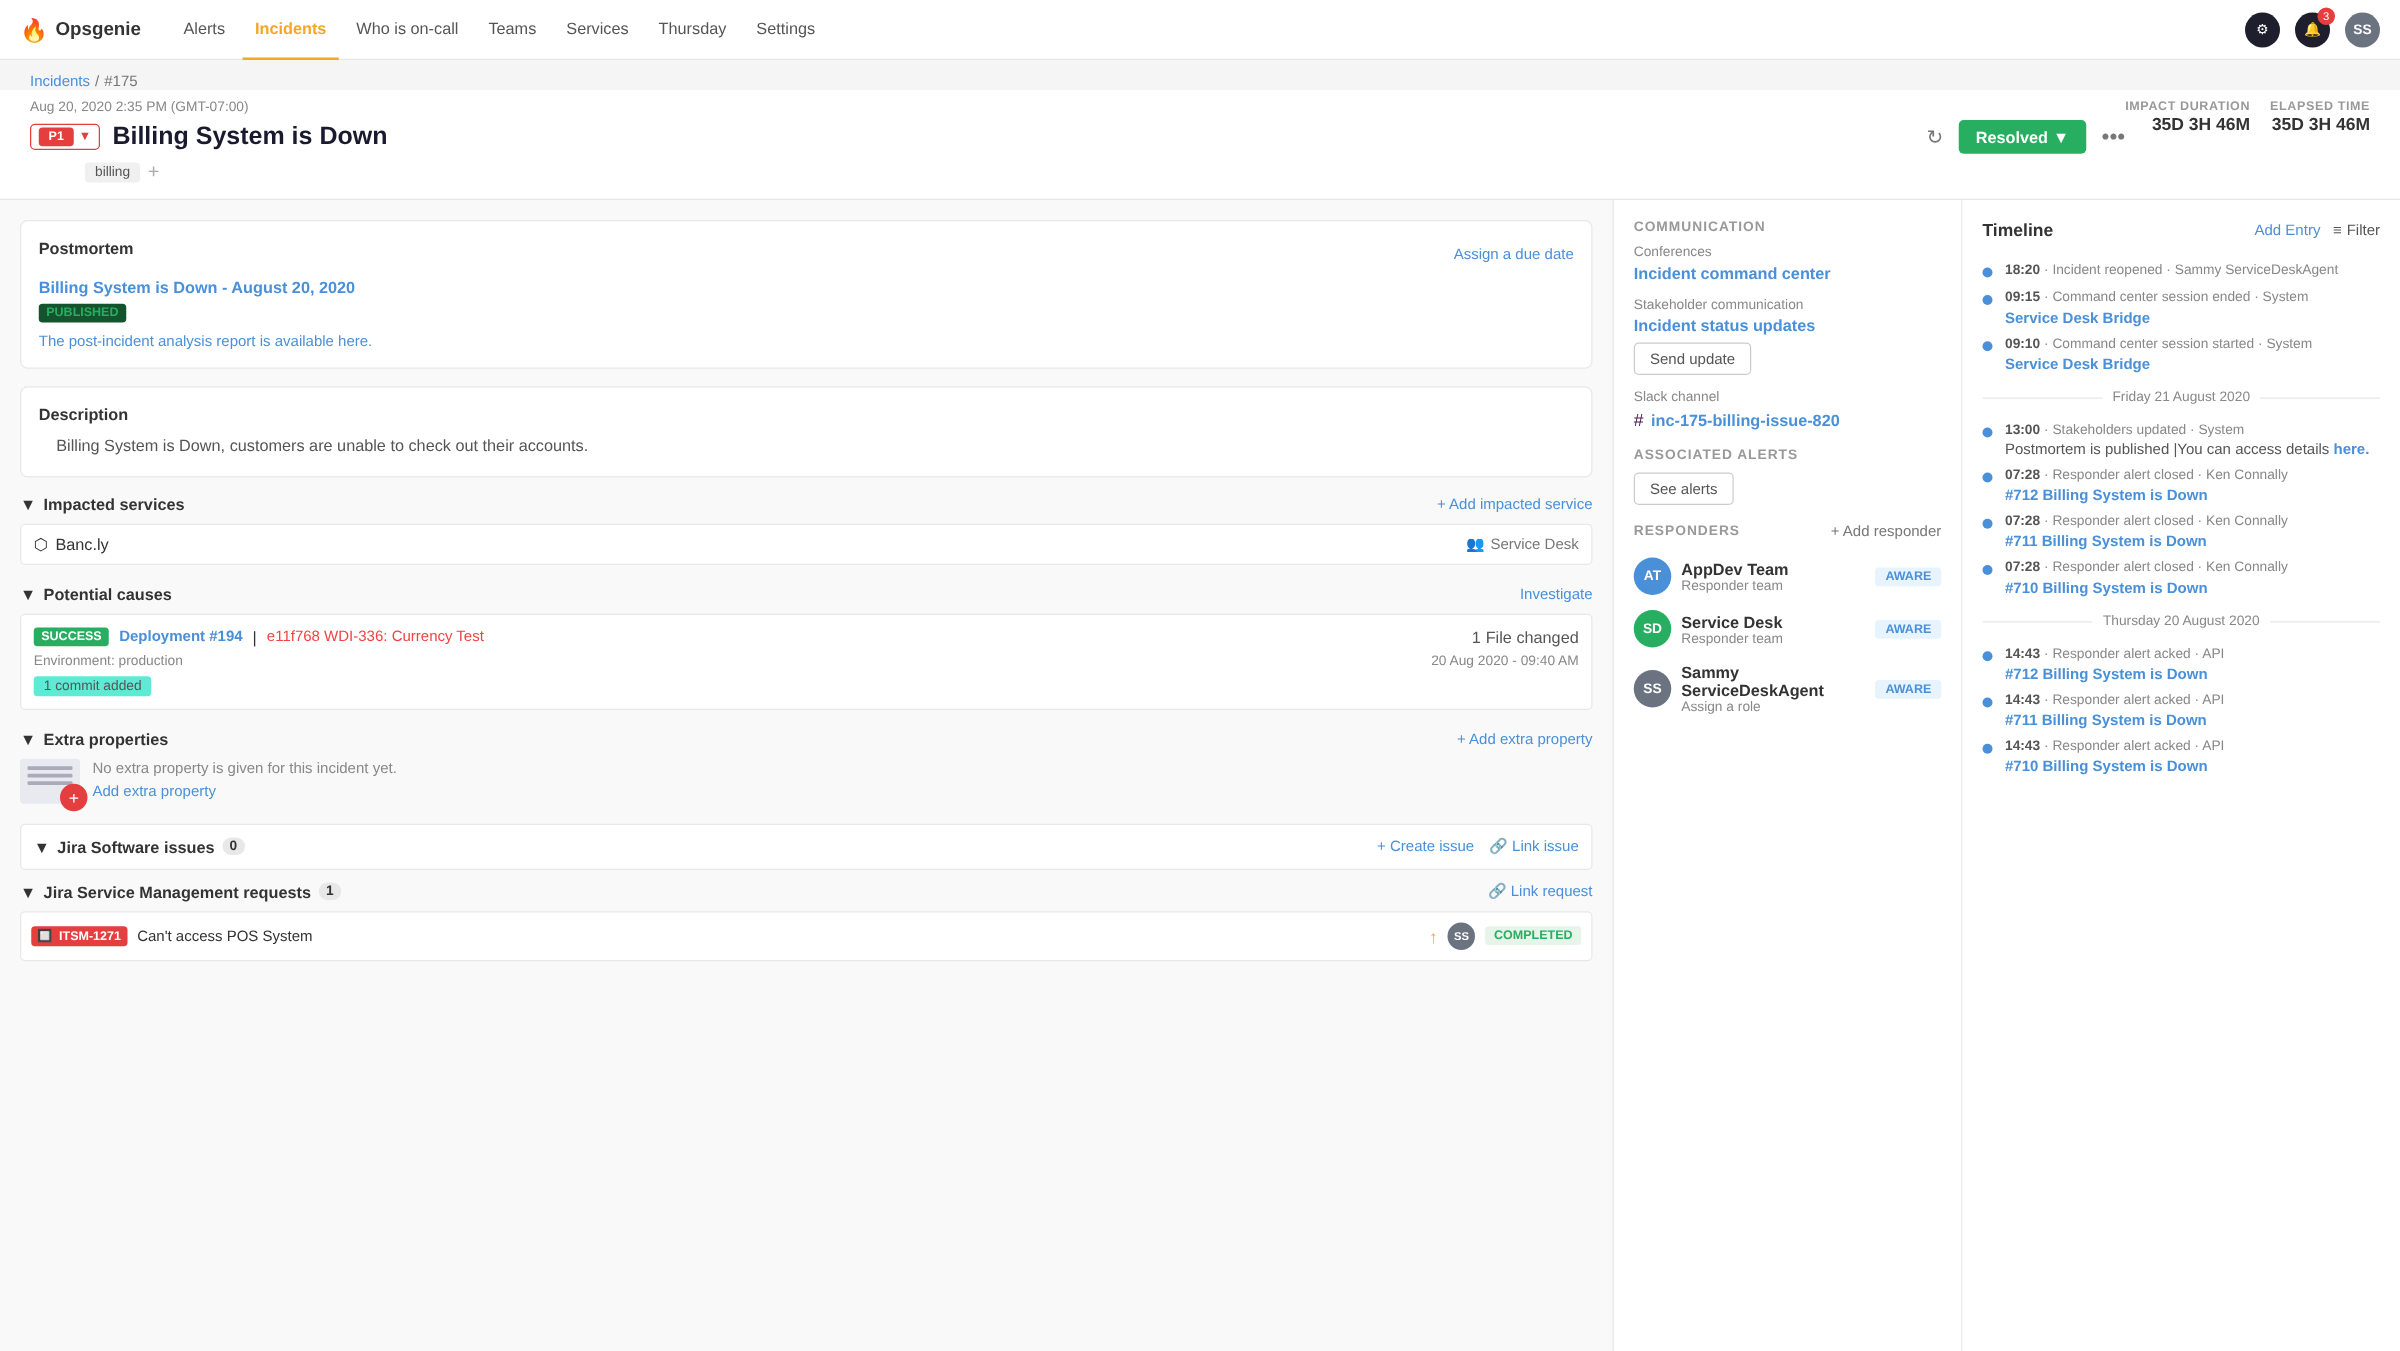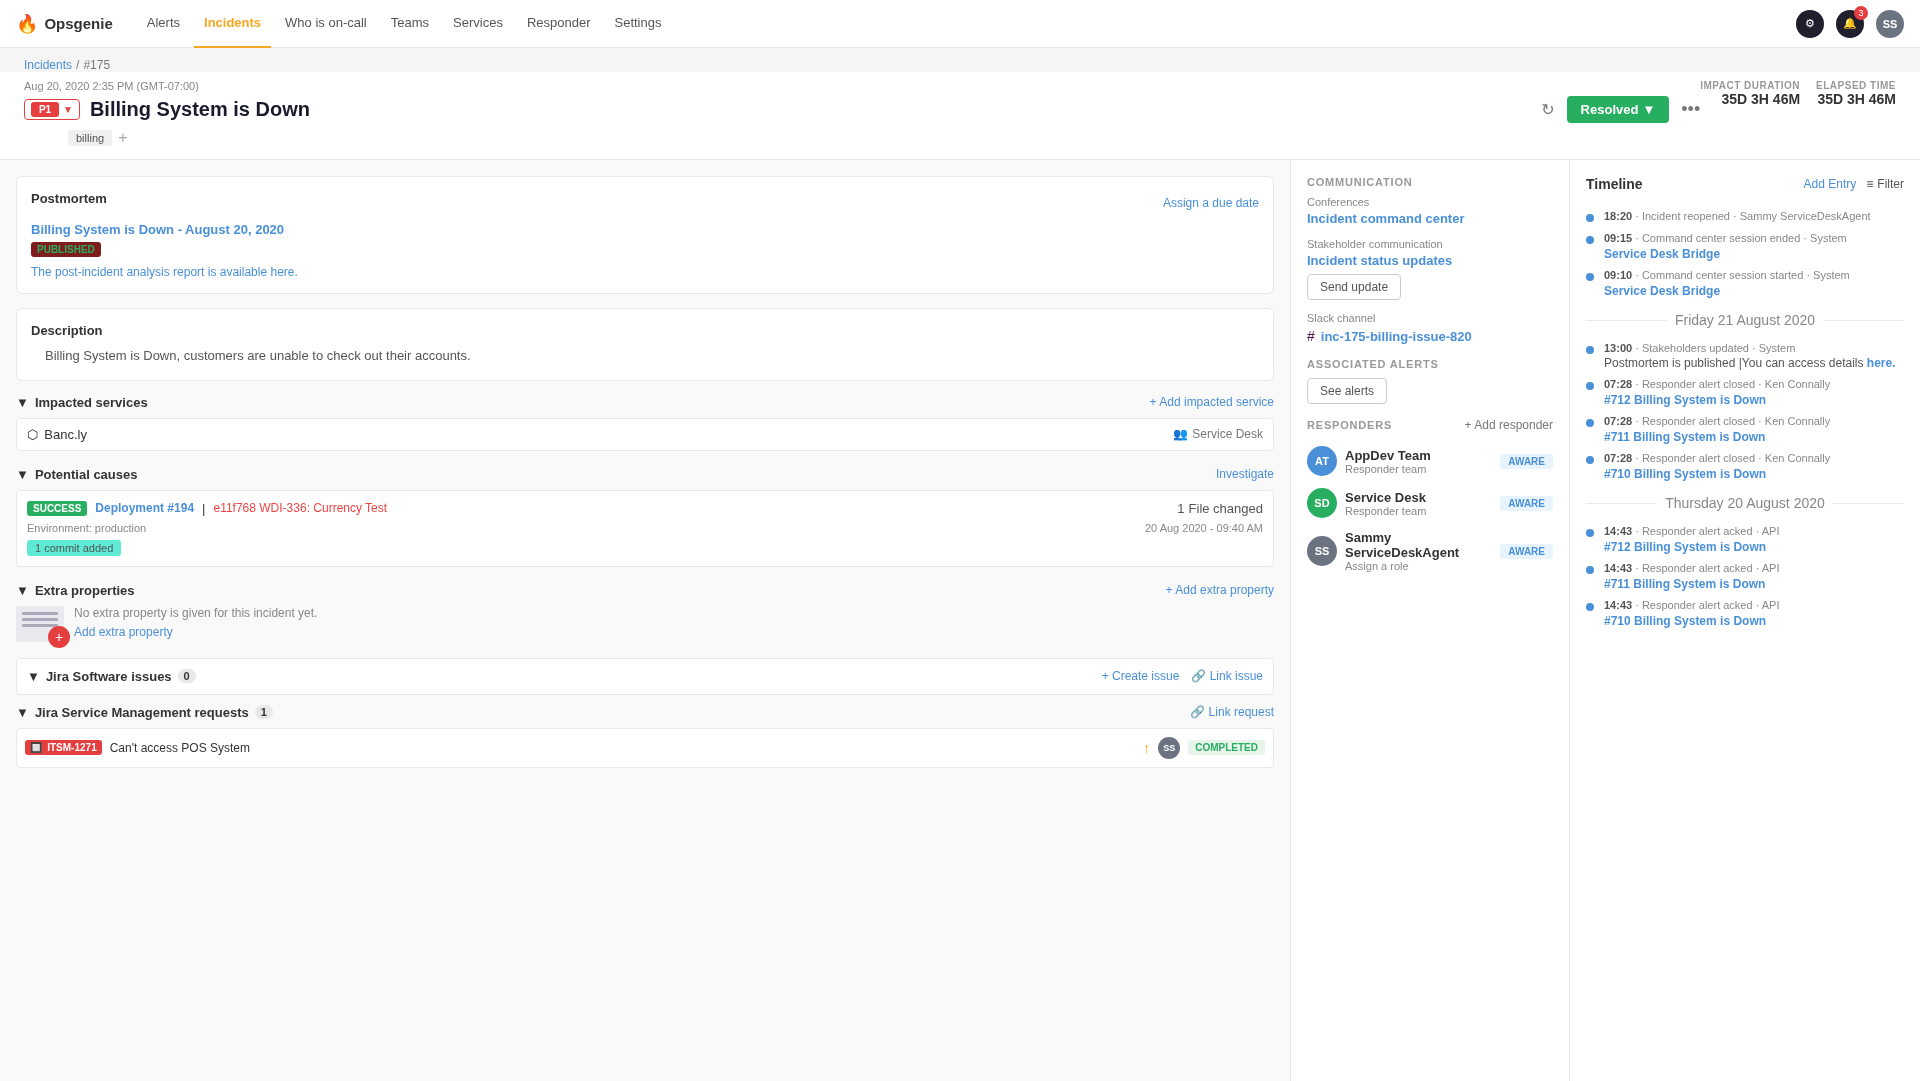--- a/index.html
+++ b/index.html
@@ -45,21 +45,21 @@
     .content { display: grid; grid-template-columns: 1fr 280px 350px; gap: 0; height: calc(100vh - 140px); overflow: hidden; }
     .main-panel { padding: 16px; overflow-y: auto; background: #f9f9f9; }
     .mid-panel { padding: 16px; border-left: 1px solid #e5e5e5; border-right: 1px solid #e5e5e5; overflow-y: auto; background: #fff; }
     .right-panel { padding: 16px; overflow-y: auto; background: #fff; }
 
     
     .card { background: #fff; border: 1px solid #e8e8e8; border-radius: 6px; padding: 14px; margin-bottom: 14px; }
     .card-title { font-size: 13px; font-weight: 700; color: #333; margin-bottom: 8px; }
 
     .postmortem-link { color: #4a90d9; font-size: 13px; font-weight: 600; text-decoration: none; display: block; margin-bottom: 4px; }
-    .published-badge { background: #7f1d1d; color: #27ae60; font-size: 10px; font-weight: 700; padding: 2px 6px; border-radius: 3px; display: inline-block; margin-bottom: 8px; }
+    .published-badge { background: #14532d; color: #27ae60; font-size: 10px; font-weight: 700; padding: 2px 6px; border-radius: 3px; display: inline-block; margin-bottom: 8px; }
     .postmortem-desc { color: #4a90d9; font-size: 12px; }
 
     .section { margin-bottom: 16px; }
     .section-header { display: flex; align-items: center; justify-content: space-between; margin-bottom: 8px; }
     .section-title { font-size: 13px; font-weight: 600; color: #333; display: flex; align-items: center; gap: 6px; }
     .add-link { color: #4a90d9; font-size: 12px; cursor: pointer; text-decoration: none; display: flex; align-items: center; gap: 3px; }
 
     .service-row { display: flex; align-items: center; justify-content: space-between; padding: 8px 10px; border: 1px solid #e8e8e8; border-radius: 4px; background: #fff; margin-bottom: 6px; }
     .service-name { display: flex; align-items: center; gap: 6px; font-size: 13px; color: #333; }
     .service-desk { display: flex; align-items: center; gap: 4px; font-size: 12px; color: #777; }
@@ -125,21 +125,21 @@
     .timeline-dot { width: 8px; height: 8px; border-radius: 50%; background: #ccc; flex-shrink: 0; margin-top: 4px; }
     .timeline-dot.blue { background: #4a90d9; }
     .timeline-content { flex: 1; }
     .timeline-meta { font-size: 11px; color: #888; margin-bottom: 2px; }
     .timeline-meta .time { font-weight: 600; color: #555; }
     .timeline-link { color: #4a90d9; font-size: 12px; font-weight: 600; }
     .timeline-text { font-size: 12px; color: #555; }
 
     .day-divider { display: flex; align-items: center; gap: 8px; margin: 10px 0; }
     .day-line { flex: 1; height: 1px; background: #e8e8e8; }
-    .day-label { font-size: 14px; color: #888; white-space: nowrap; }
+    .day-label { font-size: 11px; color: #888; white-space: nowrap; }
 
     .assign-due { color: #4a90d9; font-size: 12px; cursor: pointer; }
     .description-text { font-size: 13px; color: #555; line-height: 1.5; margin-left: 14px; }
 
     .header-grid { display: grid; grid-template-columns: 1fr auto; align-items: start; }
     .header-stats { display: flex; gap: 16px; }
   </style>
 </head>
 <body>
 
@@ -147,21 +147,21 @@
   <div class="nav-logo">
     <span class="flame">🔥</span>
     <span>Opsgenie</span>
   </div>
   <div class="nav-items">
     <div class="nav-item">Alerts</div>
     <div class="nav-item active">Incidents</div>
     <div class="nav-item">Who is on-call</div>
     <div class="nav-item">Teams</div>
     <div class="nav-item">Services</div>
-    <div class="nav-item">Responder</div>
+    <div class="nav-item">Thursday</div>
     <div class="nav-item">Settings</div>
   </div>
   <div class="nav-right">
     <div class="nav-icon-btn">⚙</div>
     <div class="nav-notif">
       <div class="nav-icon-btn">🔔</div>
       <div class="notif-badge">3</div>
     </div>
     <div class="nav-avatar">SS</div>
   </div>

